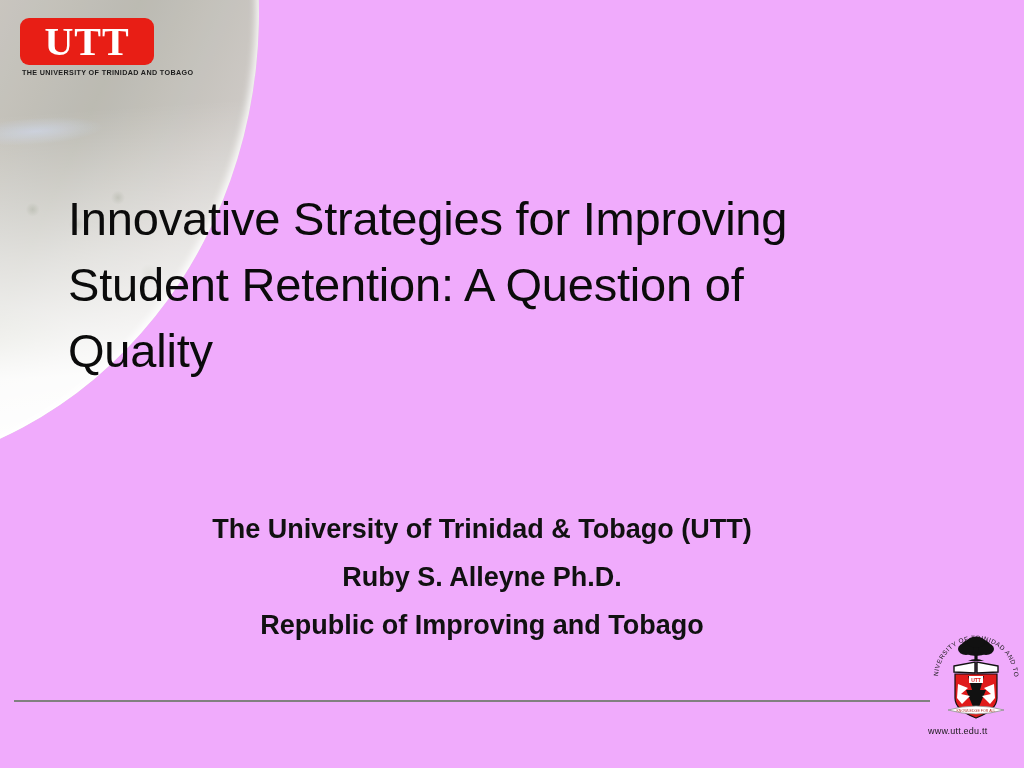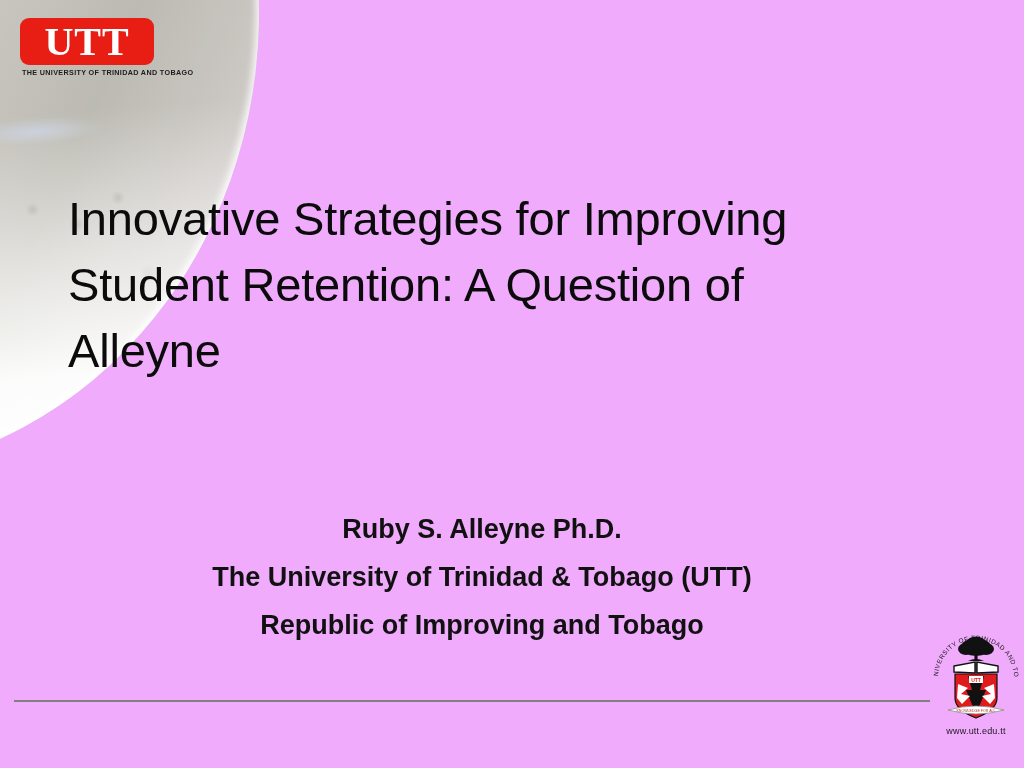--- a/index.html
+++ b/index.html
@@ -157,21 +157,21 @@
     left: 928px;
     top: 614px;
     width: 96px;
     height: 144px;
   }
   .crest-url {
     position: absolute;
     left: 0;
     top: 112px;
     width: 96px;
-    text-align: center;
+    text-align: left;
     font-size: 9px;
     color: #1a1a1a;
     letter-spacing: 0.2px;
   }
 </style>
 </head>
 <body>
 
 <div class="slide">
 
@@ -184,26 +184,26 @@
   <div class="utt-logo">
     <div class="utt-badge">
       <span class="utt-badge-text">UTT</span>
     </div>
     <div class="utt-tagline">THE UNIVERSITY OF TRINIDAD AND TOBAGO</div>
   </div>
 
   <div class="title-block">
     <div class="title-line">Innovative Strategies for Improving</div>
     <div class="title-line">Student Retention: A Question of</div>
-    <div class="title-line">Alleyne</div>
+    <div class="title-line">Quality</div>
   </div>
 
   <div class="subtitle-block">
+    <div class="subtitle-line">The University of Trinidad &amp; Tobago (UTT)</div>
     <div class="subtitle-line">Ruby S. Alleyne Ph.D.</div>
-    <div class="subtitle-line">The University of Trinidad &amp; Tobago (UTT)</div>
     <div class="subtitle-line">Republic of Improving and Tobago</div>
   </div>
 
   <div class="divider"></div>
 
   <div class="crest">
     <svg viewBox="0 0 96 120" width="96" height="120">
       <defs>
         <path id="ringPath" d="M 48,64 m -38,0 a 38,38 0 1,1 76,0" fill="none"></path>
       </defs>

